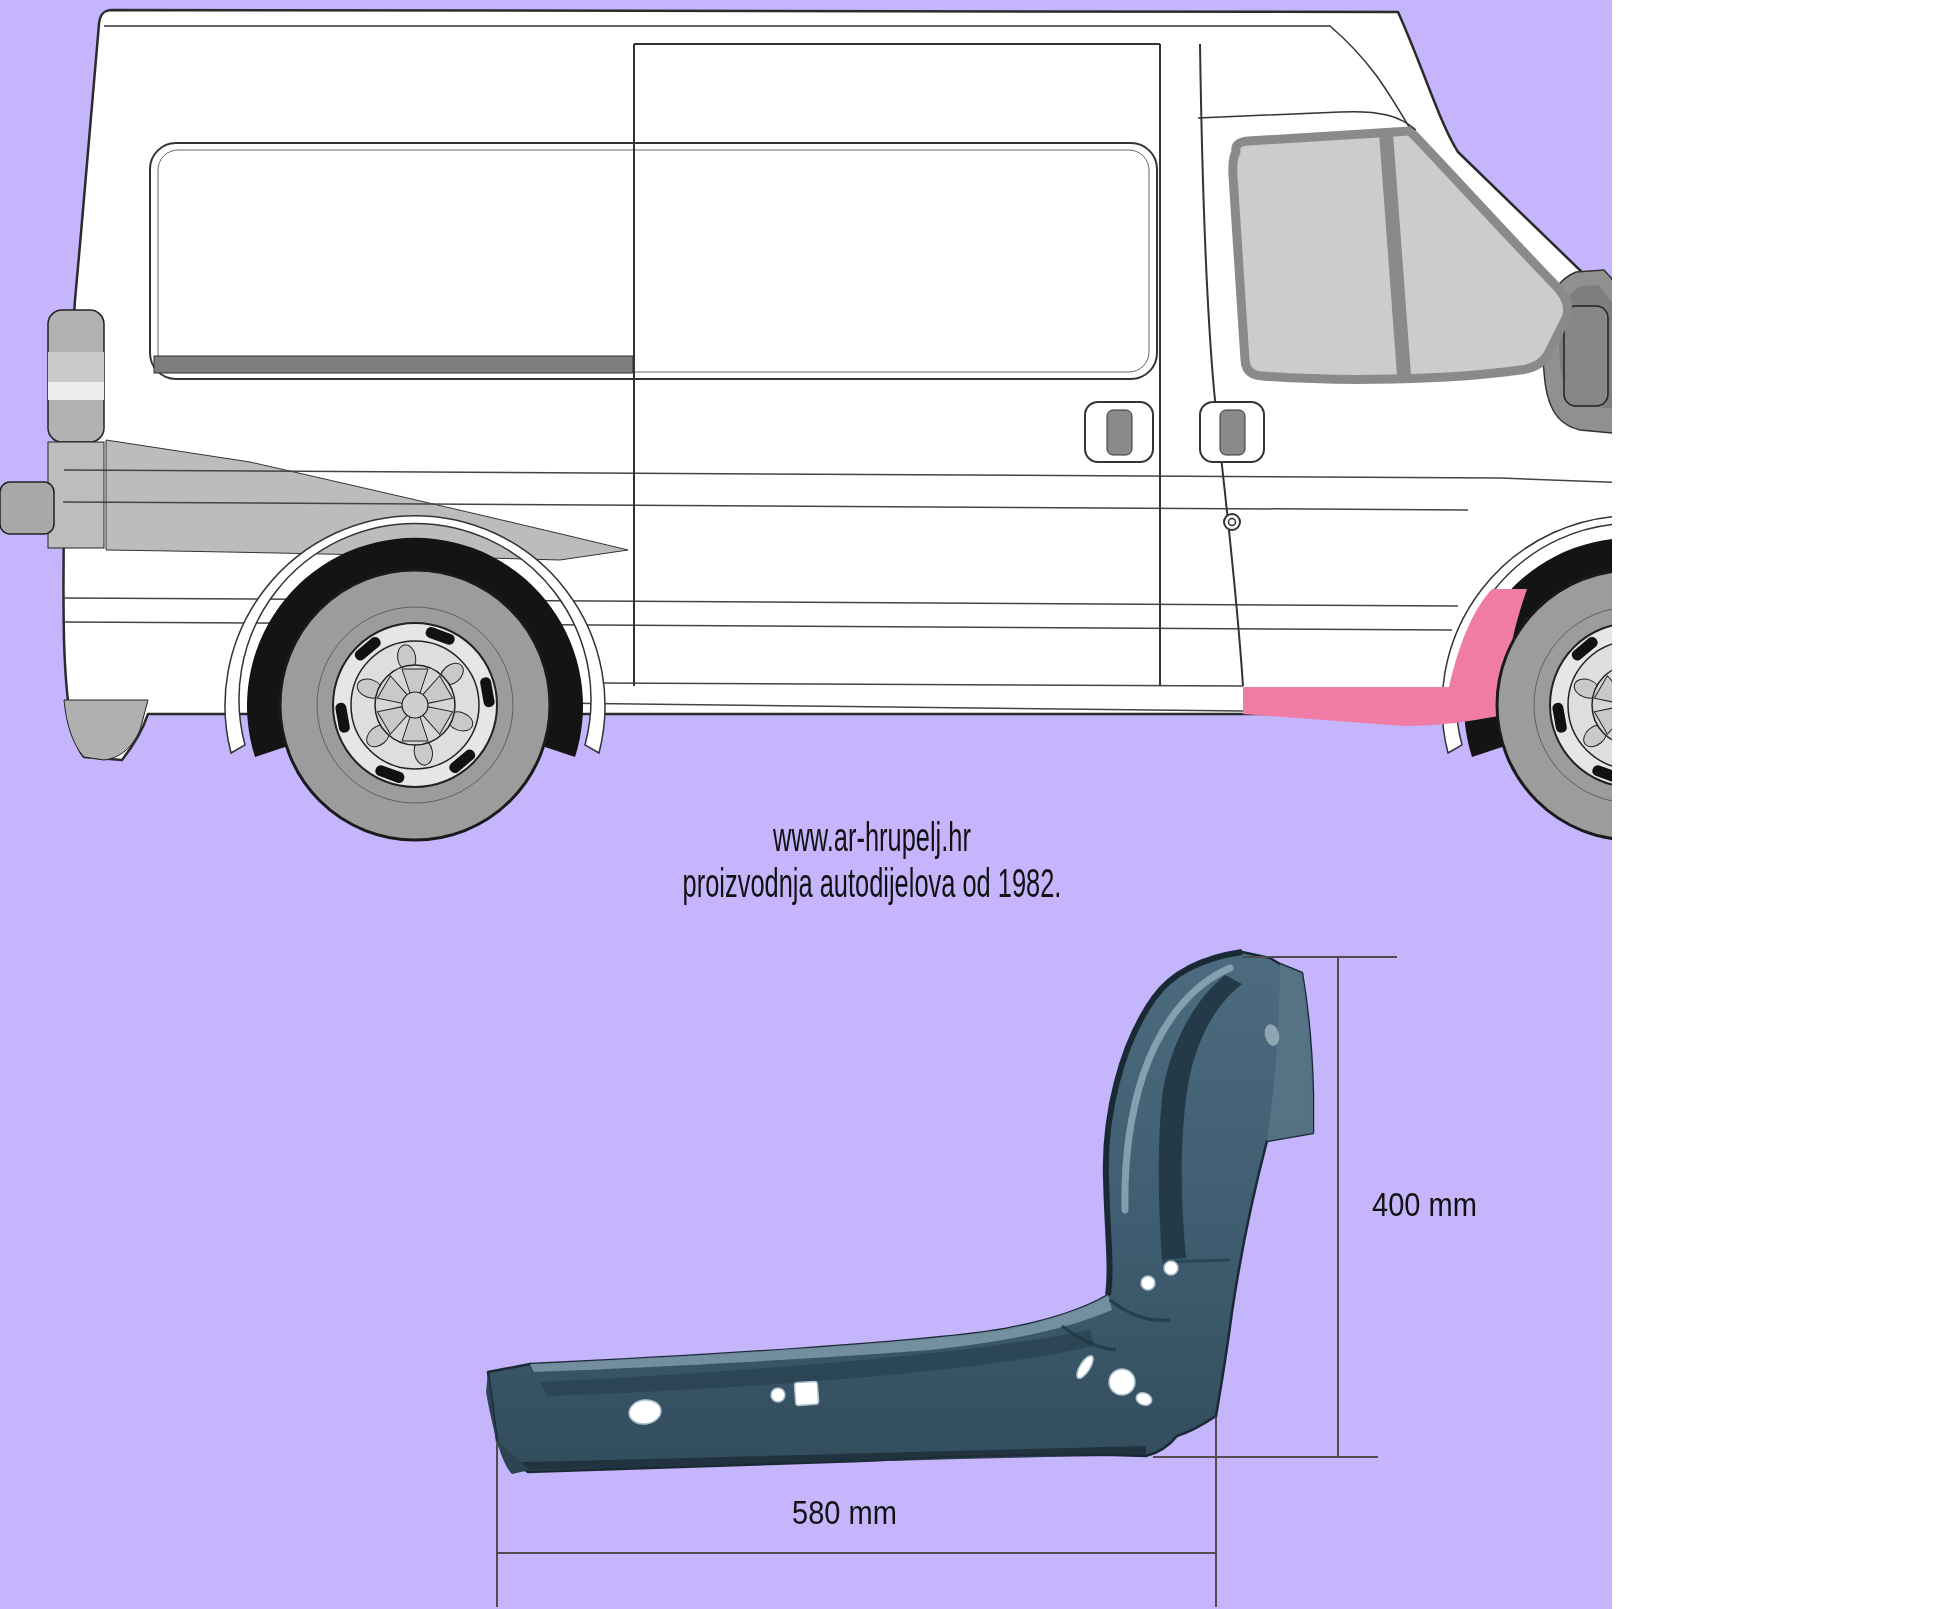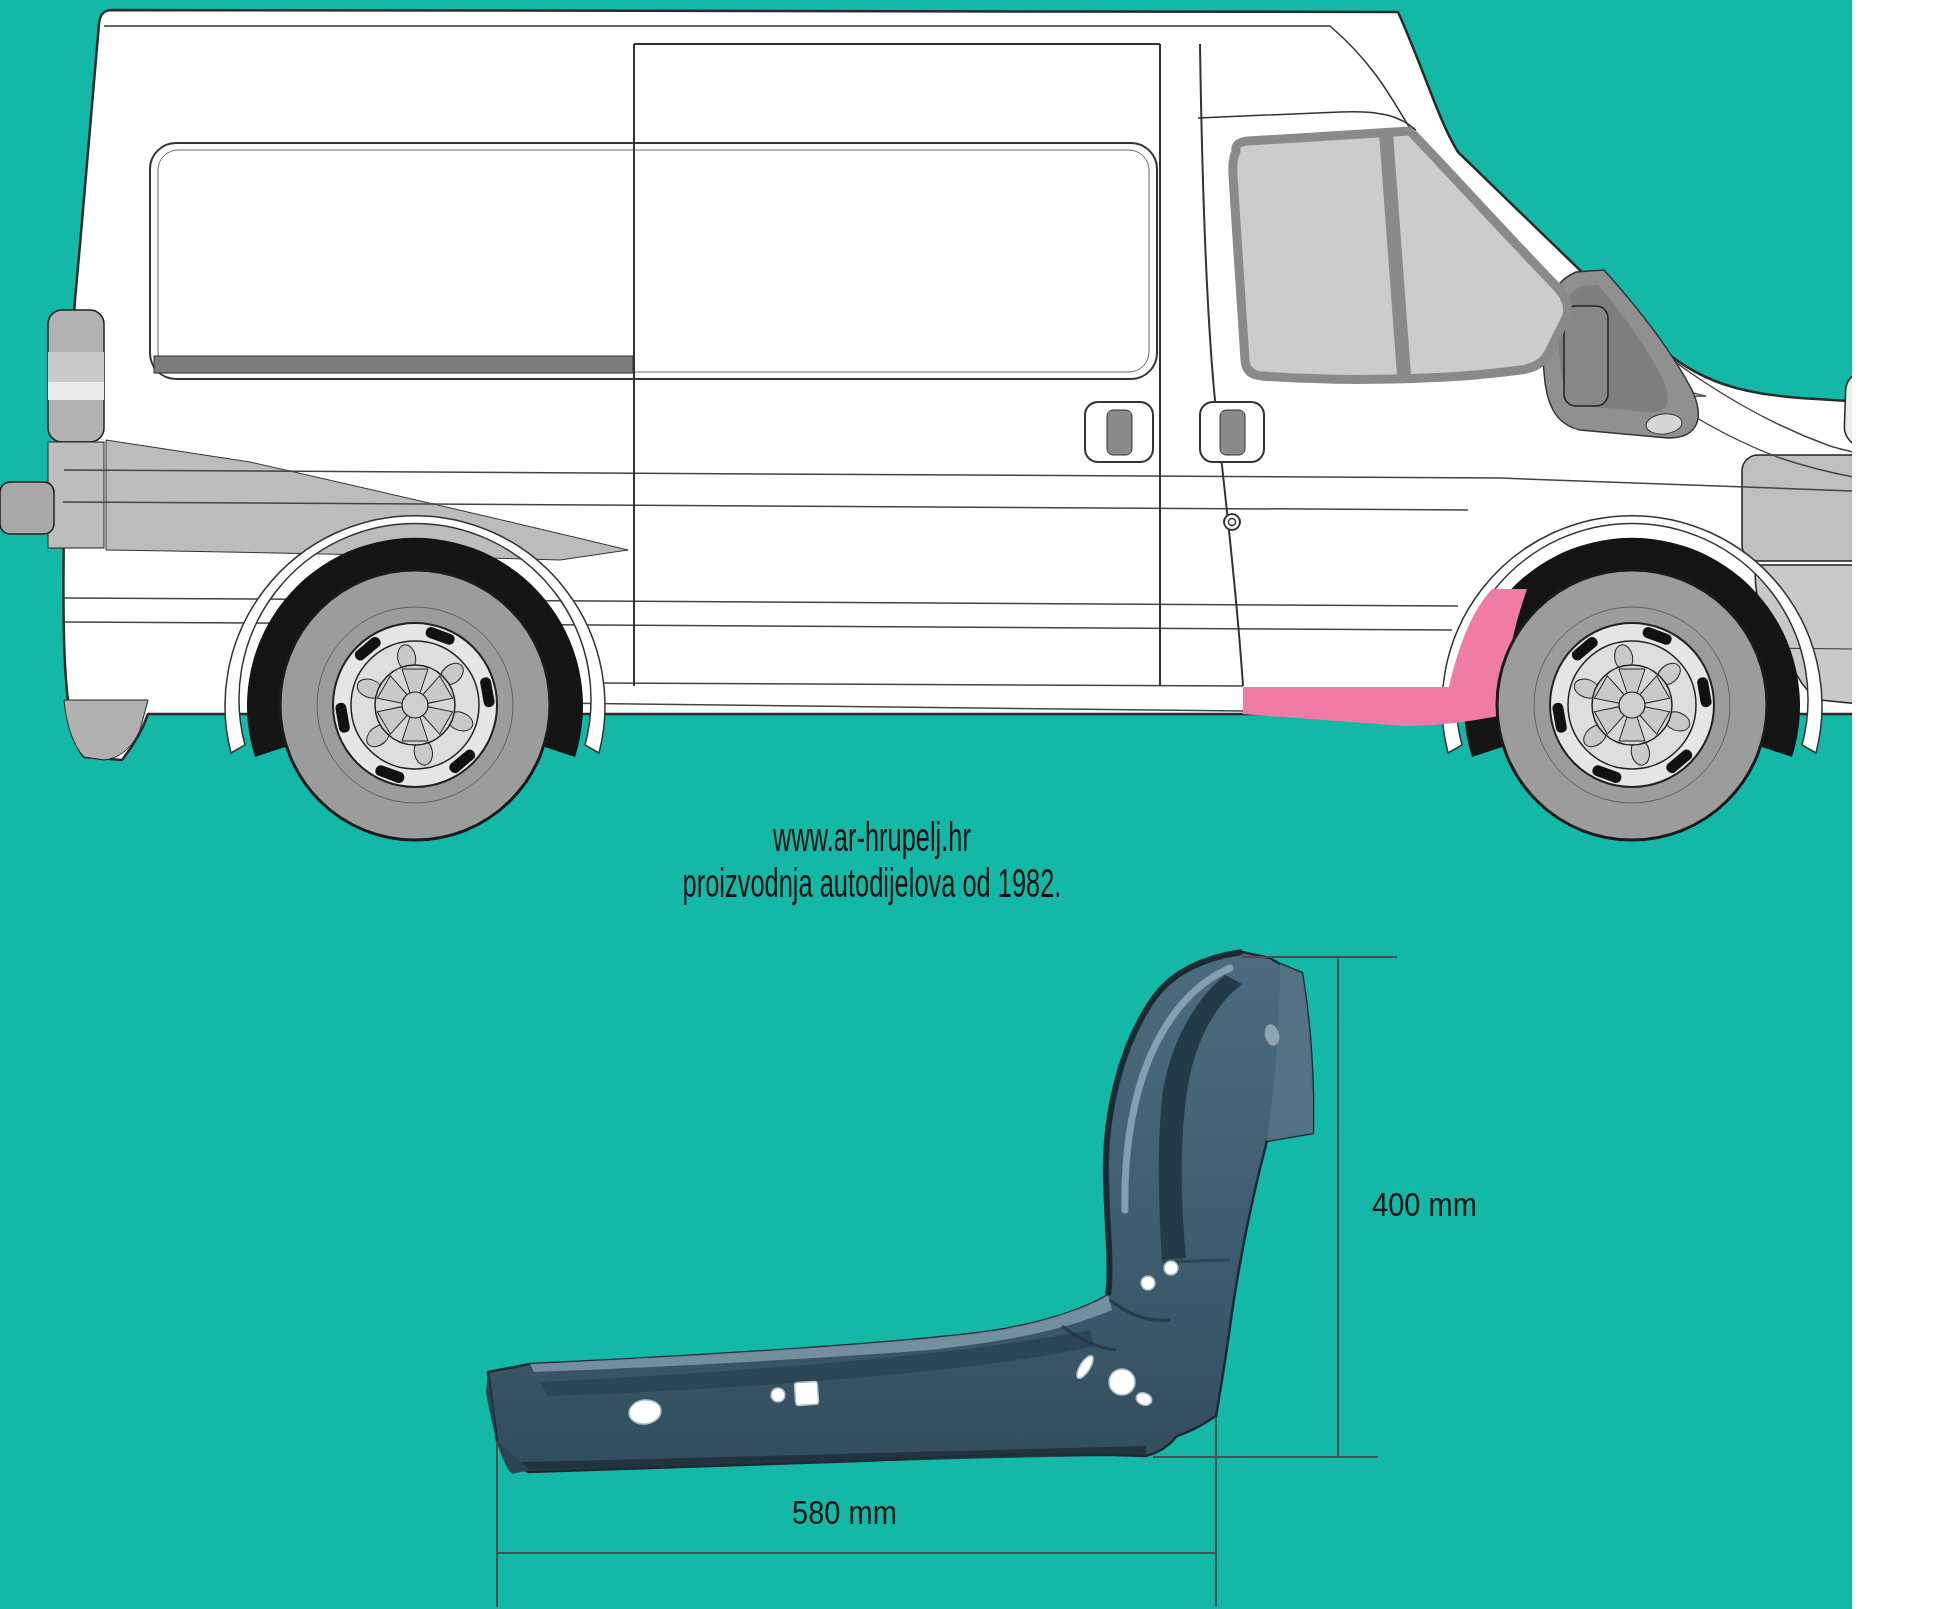--- a/index.html
+++ b/index.html
@@ -1,16 +1,16 @@
 <!DOCTYPE html>
 <html><head>
 <meta charset="utf-8">
 <style>
   html,body{margin:0;padding:0;background:#fff;}
-  #canvas{position:relative;width:1852px;height:1609px;background:#14b8a6;overflow:hidden;
+  #canvas{position:relative;width:1612px;height:1609px;background:#c4b5fd;overflow:hidden;
           font-family:"Liberation Sans", sans-serif;}
   #van-svg,#part-svg{position:absolute;left:0;top:0;}
   .tagline-block{position:absolute;left:0;top:814px;width:1744px;text-align:center;color:#111;}
   .tagline-line{font-size:41px;line-height:46px;white-space:nowrap;
                 transform:scaleX(0.62);transform-origin:50% 0;}
   .dim-label{position:absolute;font-size:33px;color:#111;white-space:nowrap;
              transform:scaleX(0.88);transform-origin:0 0;}
   #dim-400{left:1372px;top:1186px;}
   #dim-580{left:792px;top:1494px;}
 </style>

